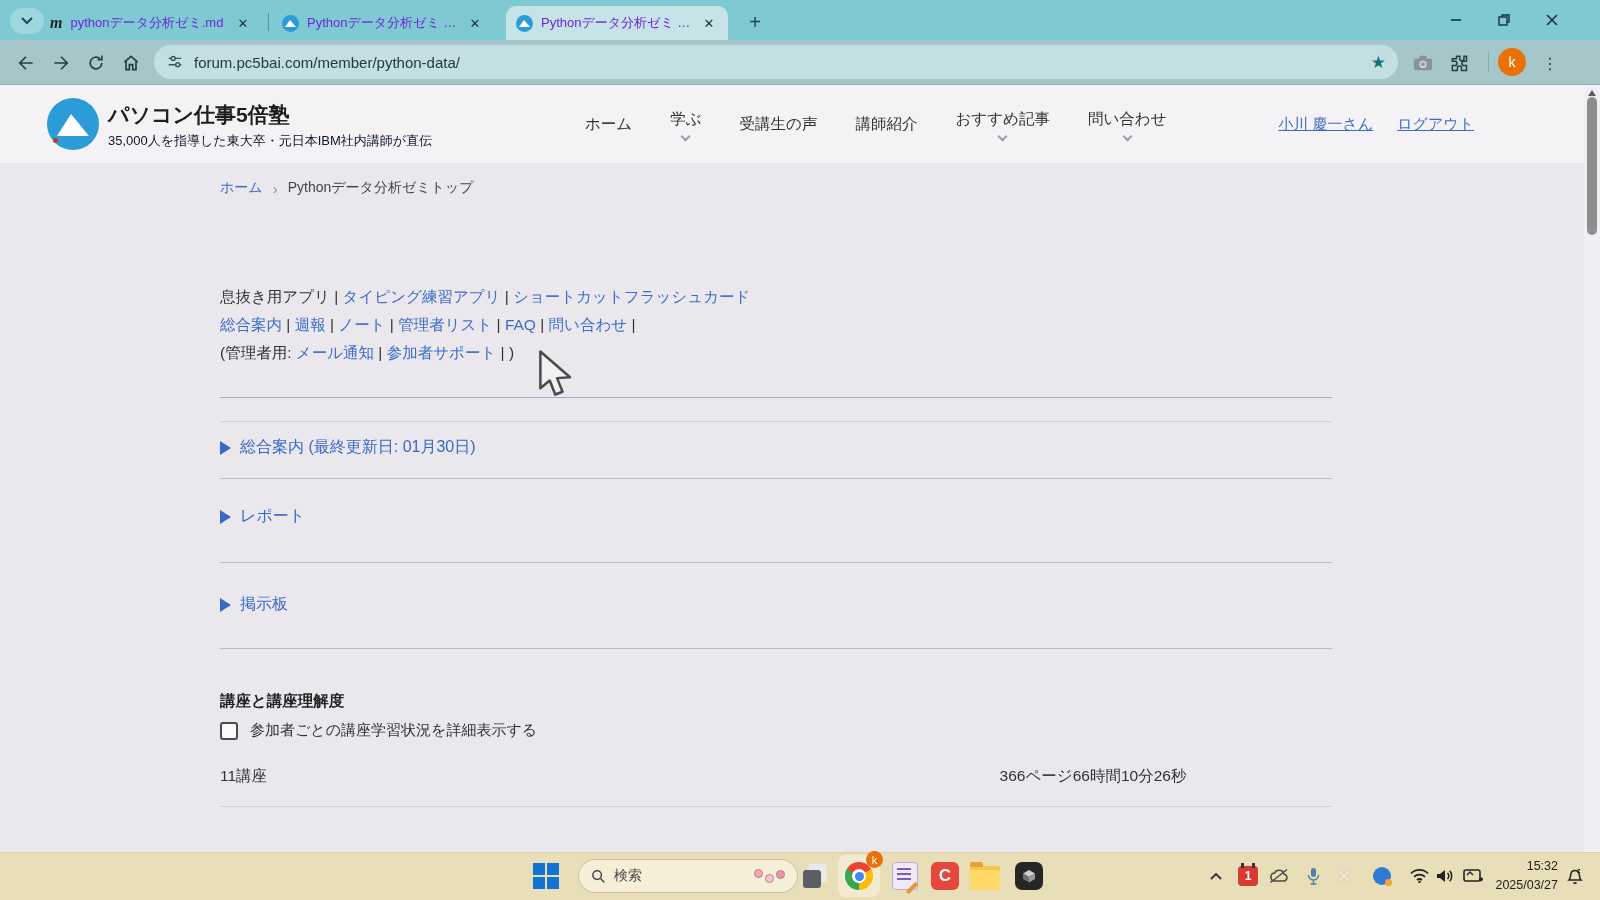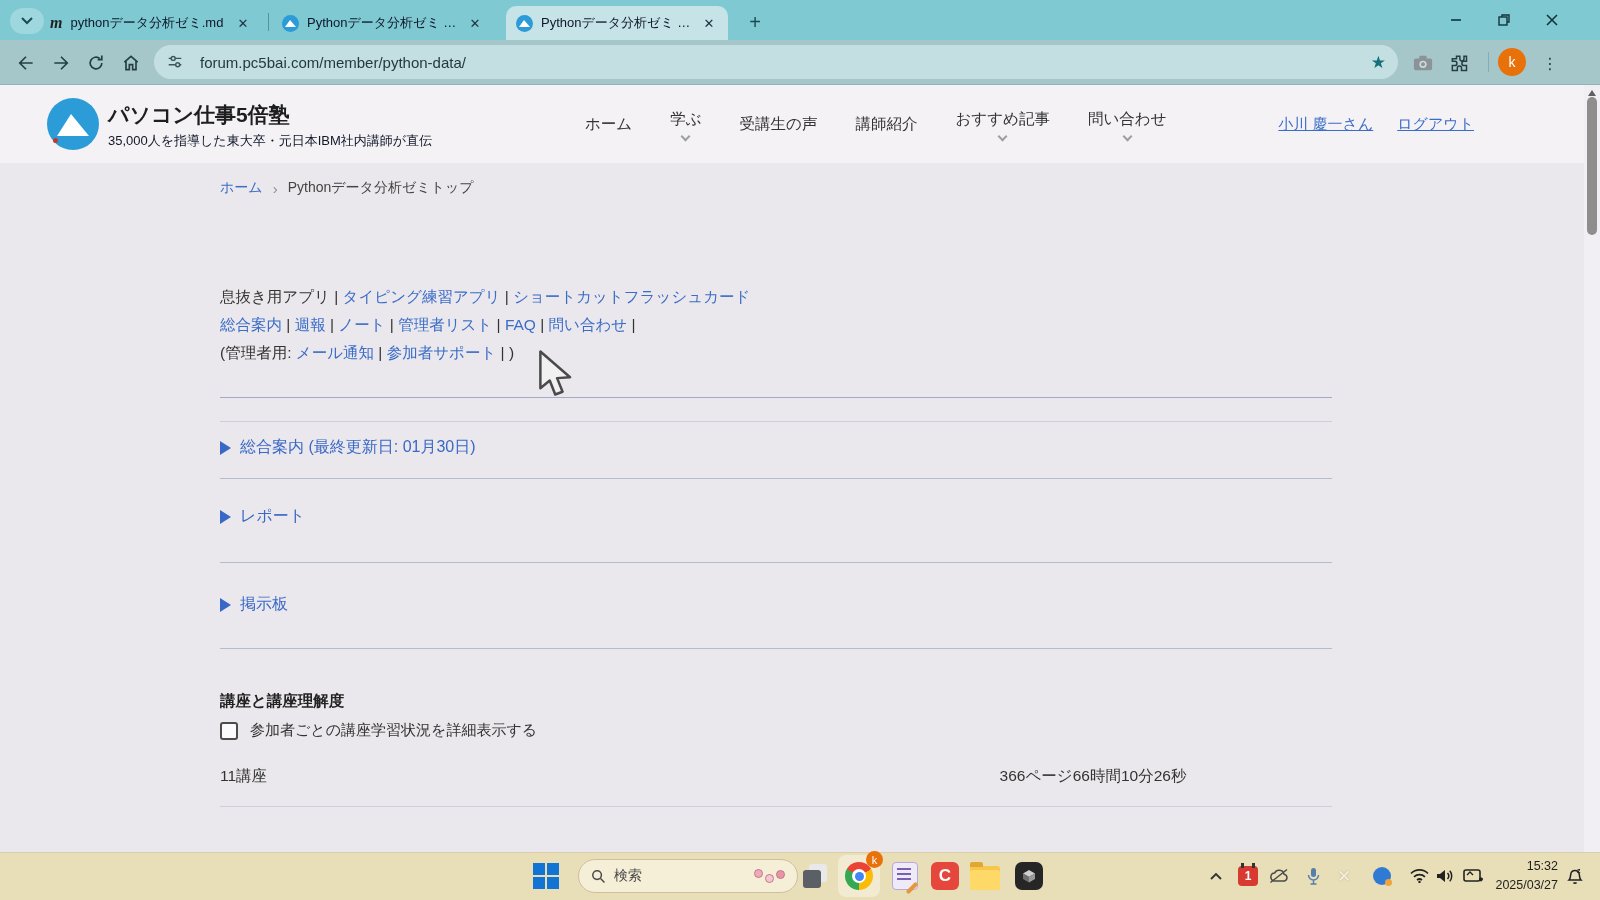--- a/index.html
+++ b/index.html
@@ -8,39 +8,39 @@
   #screen { position:relative; width:1600px; height:900px; background:#eae8ec; overflow:hidden; }
 
   
   .titlebar { position:absolute; left:0; top:0; width:1600px; height:40px; background:#7ec9d2; }
   .tabsearch { position:absolute; left:10px; top:8px; width:34px; height:26px; border-radius:13px;
     background:#9ed7de; display:flex; align-items:center; justify-content:center; }
   .tab { position:absolute; top:6px; height:34px; border-radius:10px 10px 0 0;
     display:flex; align-items:center; padding:0 10px; gap:8px; }
   .tab.inactive { background:transparent; }
   .tab.active { background:#c6e3e7; }
-  .tab-title { font-size:13px; color:#0f172a; white-space:nowrap; overflow:hidden;
+  .tab-title { font-size:13px; color:#6d28d9; white-space:nowrap; overflow:hidden;
     text-overflow:ellipsis; flex:1; }
   .tab-close { font-size:13px; color:#234; width:18px; height:18px; border-radius:50%;
     display:flex; align-items:center; justify-content:center; flex:0 0 auto; }
   .fav-md { font-family:"Liberation Serif","DejaVu Serif",serif; font-style:italic; font-weight:bold;
     font-size:16px; color:#222; }
   .fav-logo { width:17px; height:17px; border-radius:50%; background:#2b9cd8; position:relative; flex:0 0 auto; }
   .fav-logo:after { content:""; position:absolute; left:3px; top:5px;
     border-left:5px solid transparent; border-right:6px solid transparent; border-bottom:7px solid #fff; }
   .tab-sep { position:absolute; top:13px; width:1px; height:18px; background:#55949d; }
   .newtab { position:absolute; left:740px; top:8px; width:30px; height:28px; display:flex;
     align-items:center; justify-content:center; font-size:20px; color:#1c4a51; }
   .wctl { position:absolute; top:6px; width:40px; height:28px; display:flex; align-items:center; justify-content:center; }
 
   .toolbar { position:absolute; left:0; top:40px; width:1600px; height:45px; background:#a6c7ca;
     border-bottom:1px solid #8fb4b8; }
   .tbicon { position:absolute; top:50px; width:26px; height:26px; display:flex; align-items:center; justify-content:center; }
   .omnibox { position:absolute; left:154px; top:45px; width:1244px; height:34px; border-radius:17px;
-    background:#c4dfe2; display:flex; align-items:center; padding:0 12px; gap:16px; }
+    background:#c4dfe2; display:flex; align-items:center; padding:0 12px; gap:10px; }
   .url { font-size:15px; color:#24393d; flex:1; }
   .star { font-size:17px; color:#15707c; }
   .avatar { position:absolute; left:1498px; top:48px; width:28px; height:28px; border-radius:50%;
     background:#e8710a; color:#fff; font-size:14px; display:flex; align-items:center; justify-content:center; }
   .tb-sep { position:absolute; left:1488px; top:52px; width:1px; height:20px; background:#86adb2; }
   .kebab { position:absolute; left:1540px; top:50px; width:20px; height:26px; color:#2c4448;
     font-size:16px; display:flex; align-items:center; justify-content:center; letter-spacing:0; }
 
   
   .page { position:absolute; left:0; top:85px; width:1584px; height:767px; background:#eae8ec; overflow:hidden; }

